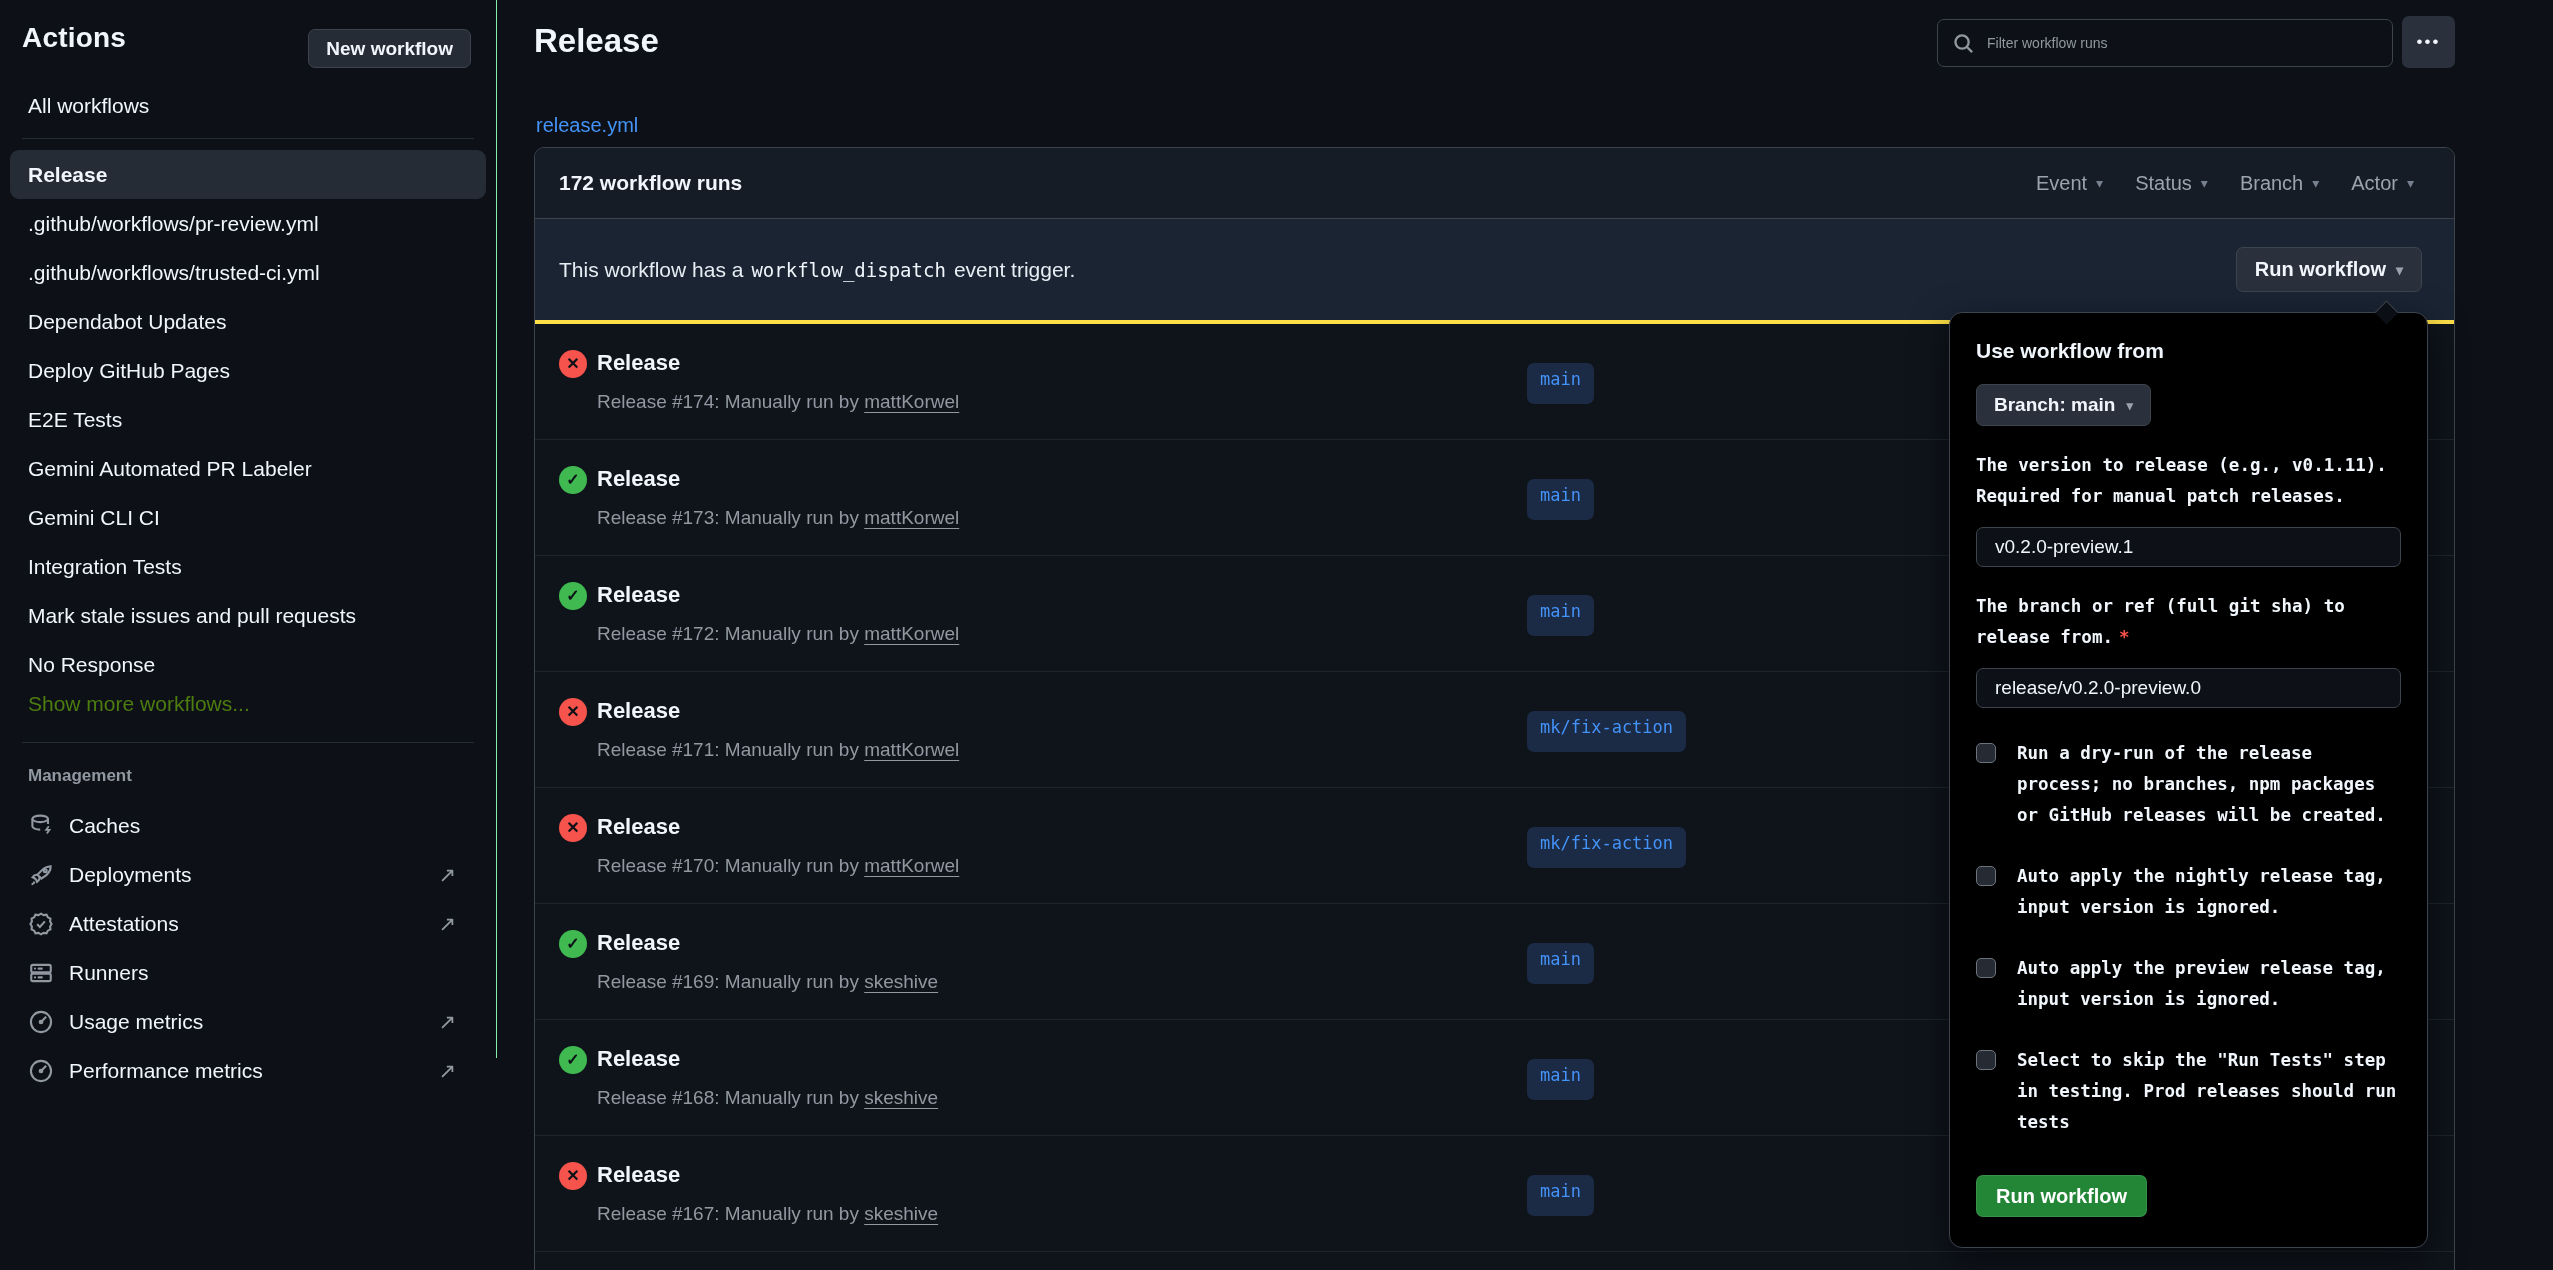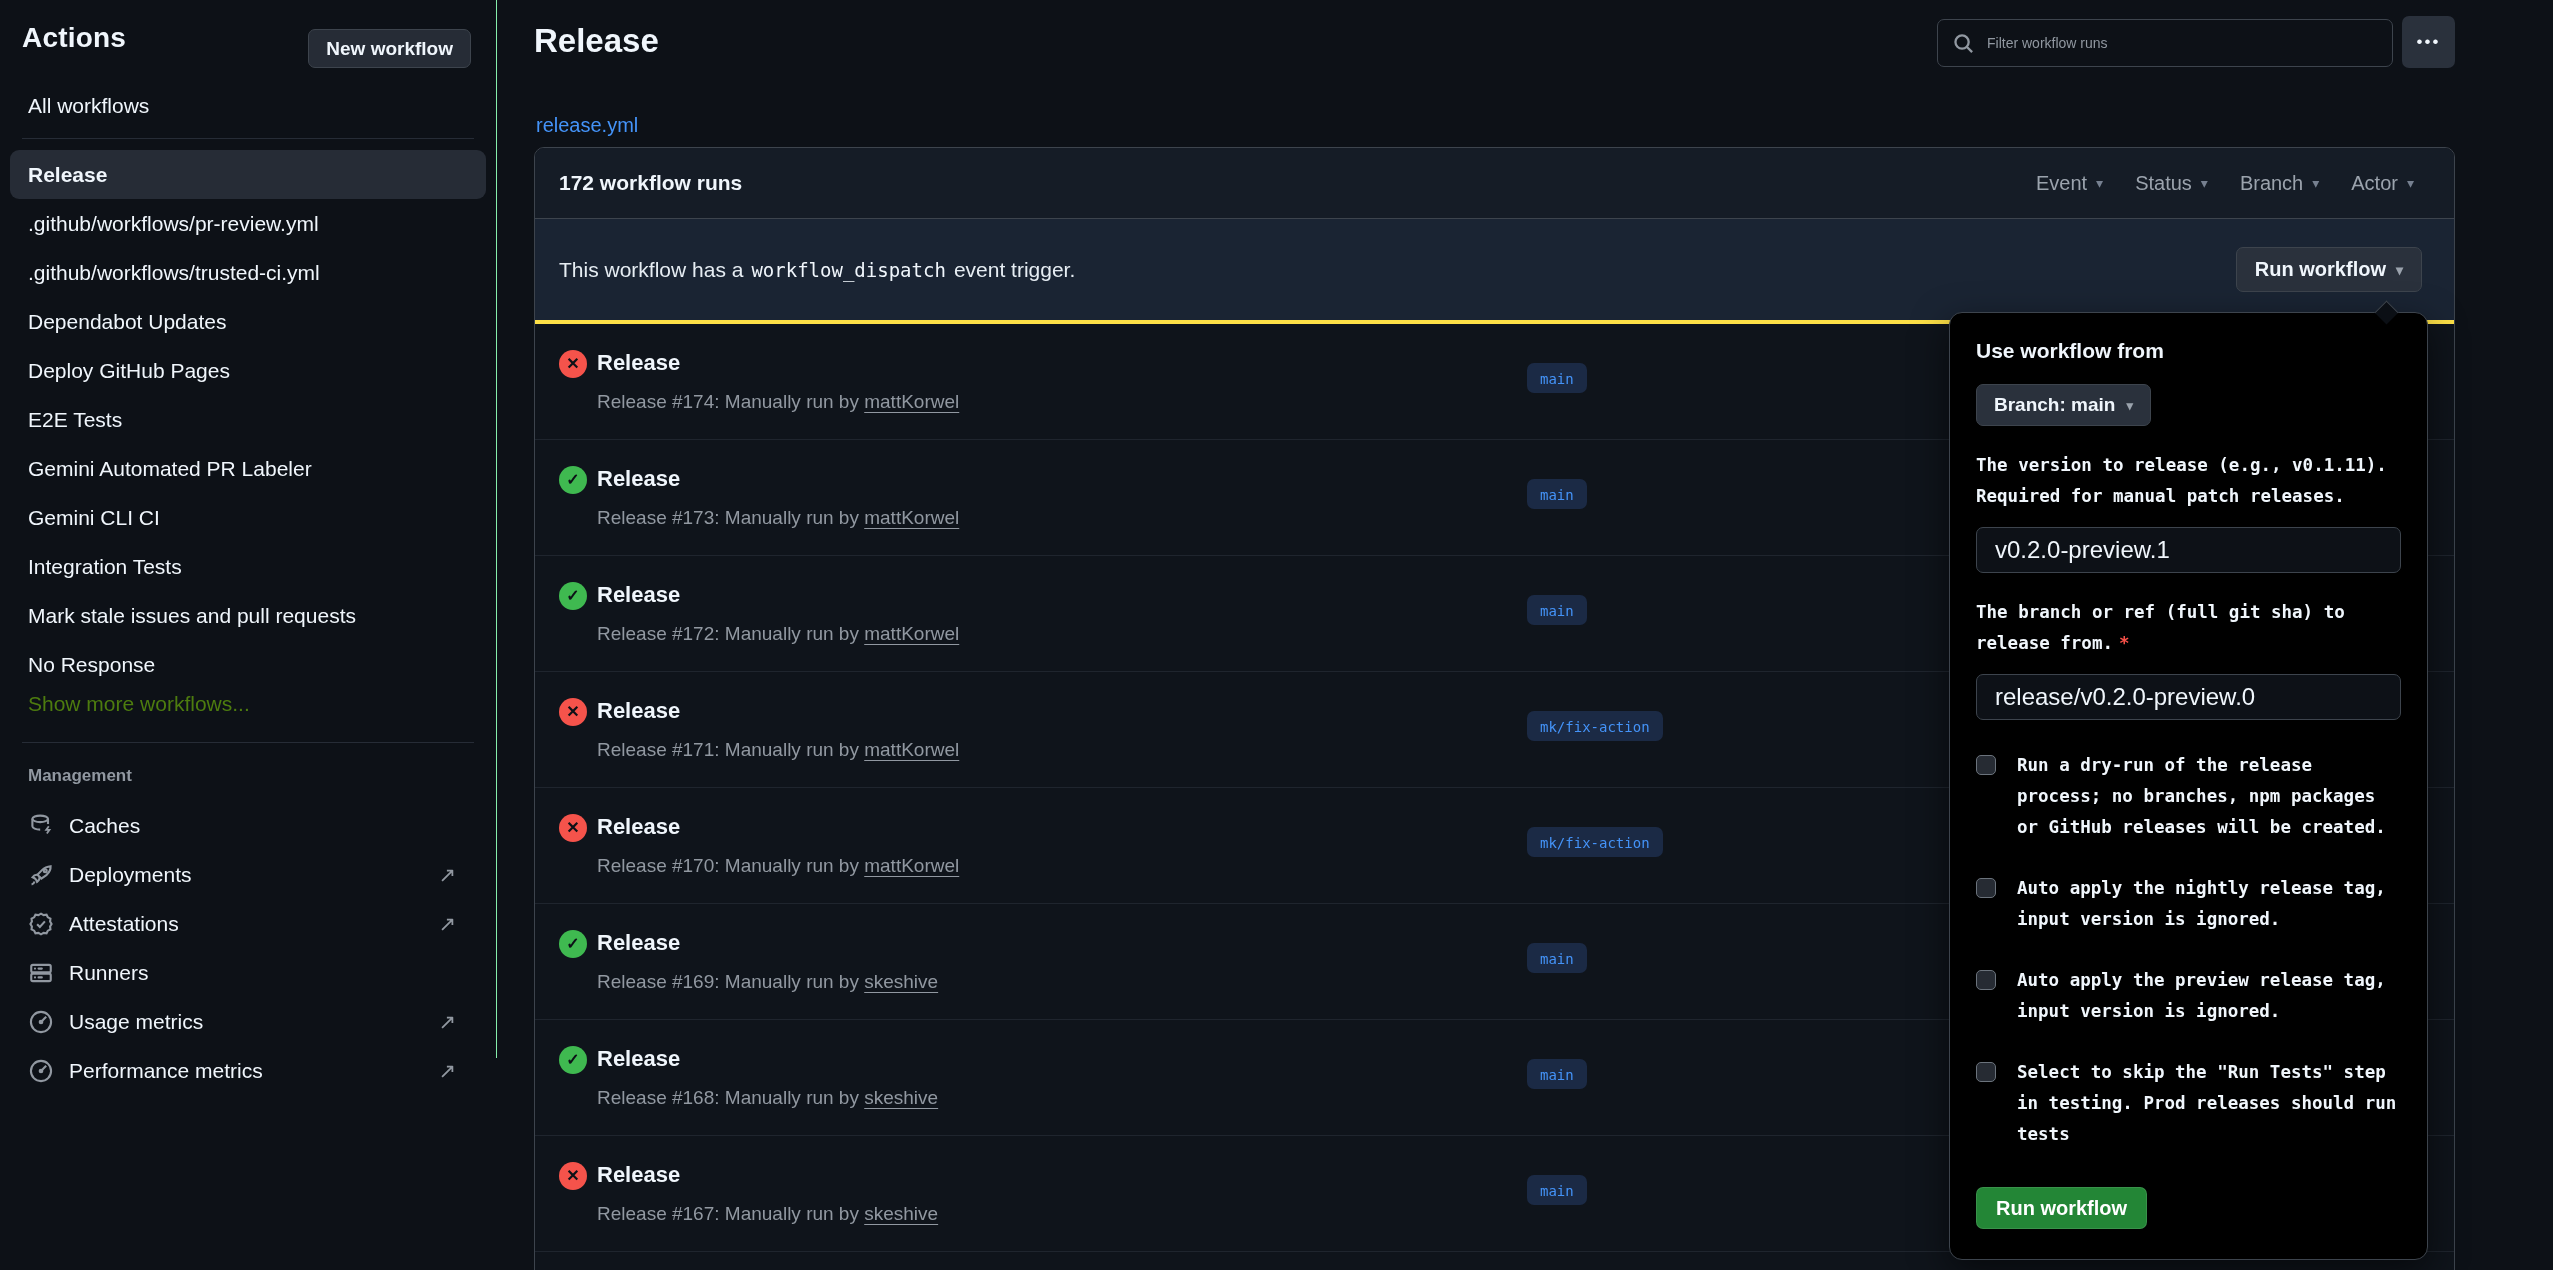--- a/index.html
+++ b/index.html
@@ -101,23 +101,23 @@
   .status-icon {
     position:absolute; left:24px; top:26px; width:28px; height:28px; border-radius:50%;
     color:#0d1117; font-size:16px; font-weight:700; text-align:center; line-height:28px;
   }
   .status-icon.st-failure { background:#f5534b; }
   .status-icon.st-success { background:#3fb950; }
   .run-title { position:absolute; left:62px; top:26px; font-size:22px; font-weight:700; cursor:pointer; }
   .run-desc { position:absolute; left:62px; top:67px; font-size:19px; color:#9198a1; }
   .run-actor { color:#9198a1; text-decoration:underline; text-underline-offset:4px; cursor:pointer; }
   .branch-badge {
-    position:absolute; left:992px; top:39px; height:30px; line-height:33px;
+    position:absolute; left:992px; top:39px; height:41px; line-height:33px;
     padding:0 13px; border-radius:7px; background:#1b2a45; color:#4493f8;
-    font-family:"DejaVu Sans Mono","Liberation Mono",monospace; font-size:14px; cursor:pointer;
+    font-family:"DejaVu Sans Mono","Liberation Mono",monospace; font-size:17px; cursor:pointer;
   }
   .run-meta { position:absolute; left:1586px; top:34px; color:#9ba3ad; font-size:19px; }
   .meta-line { display:flex; align-items:center; gap:10px; height:33px; }
   .meta-line svg { width:22px; height:22px; }
   .row-kebab {
     position:absolute; left:1848px; top:48px; width:50px; height:24px; border:none; background:transparent;
     color:#9ba3ad; font-size:13px; letter-spacing:2px; cursor:pointer; text-align:center;
   }
 
   
@@ -137,22 +137,22 @@
     border-radius:7px; color:#f0f6fc; font-size:19px; font-weight:600; cursor:pointer;
     display:inline-flex; align-items:center; gap:11px; font-family:"Liberation Sans", sans-serif;
   }
   .btn-branch .caret { font-size:13px; color:#9ba3ad; }
   .help-text {
     margin-top:24px; font-family:"DejaVu Sans Mono","Liberation Mono",monospace;
     font-size:17.5px; font-weight:700; line-height:31px; color:#f0f6fc;
   }
   .req-mark { color:#f85149; margin-left:6px; }
   .dialog-input {
-    margin-top:15px; width:100%; height:46px; background:#0d1117; border:1px solid #3d444d;
-    border-radius:7px; color:#f0f6fc; font-size:24px; padding:0 18px; outline:none;
+    margin-top:15px; width:100%; height:40px; background:#0d1117; border:1px solid #3d444d;
+    border-radius:7px; color:#f0f6fc; font-size:19px; padding:0 18px; outline:none;
     font-family:"Liberation Sans", sans-serif;
   }
   .cb-row { margin-top:30px; display:flex; align-items:flex-start; }
   .cb-box {
     flex:0 0 auto; width:20px; height:20px; margin-top:5px; background:#262b33;
     border:1.5px solid #6b737c; border-radius:5px; cursor:pointer;
   }
   .cb-label {
     margin-left:21px; font-family:"DejaVu Sans Mono","Liberation Mono",monospace;
     font-size:17.5px; font-weight:700; line-height:31px; color:#f0f6fc; cursor:default;

